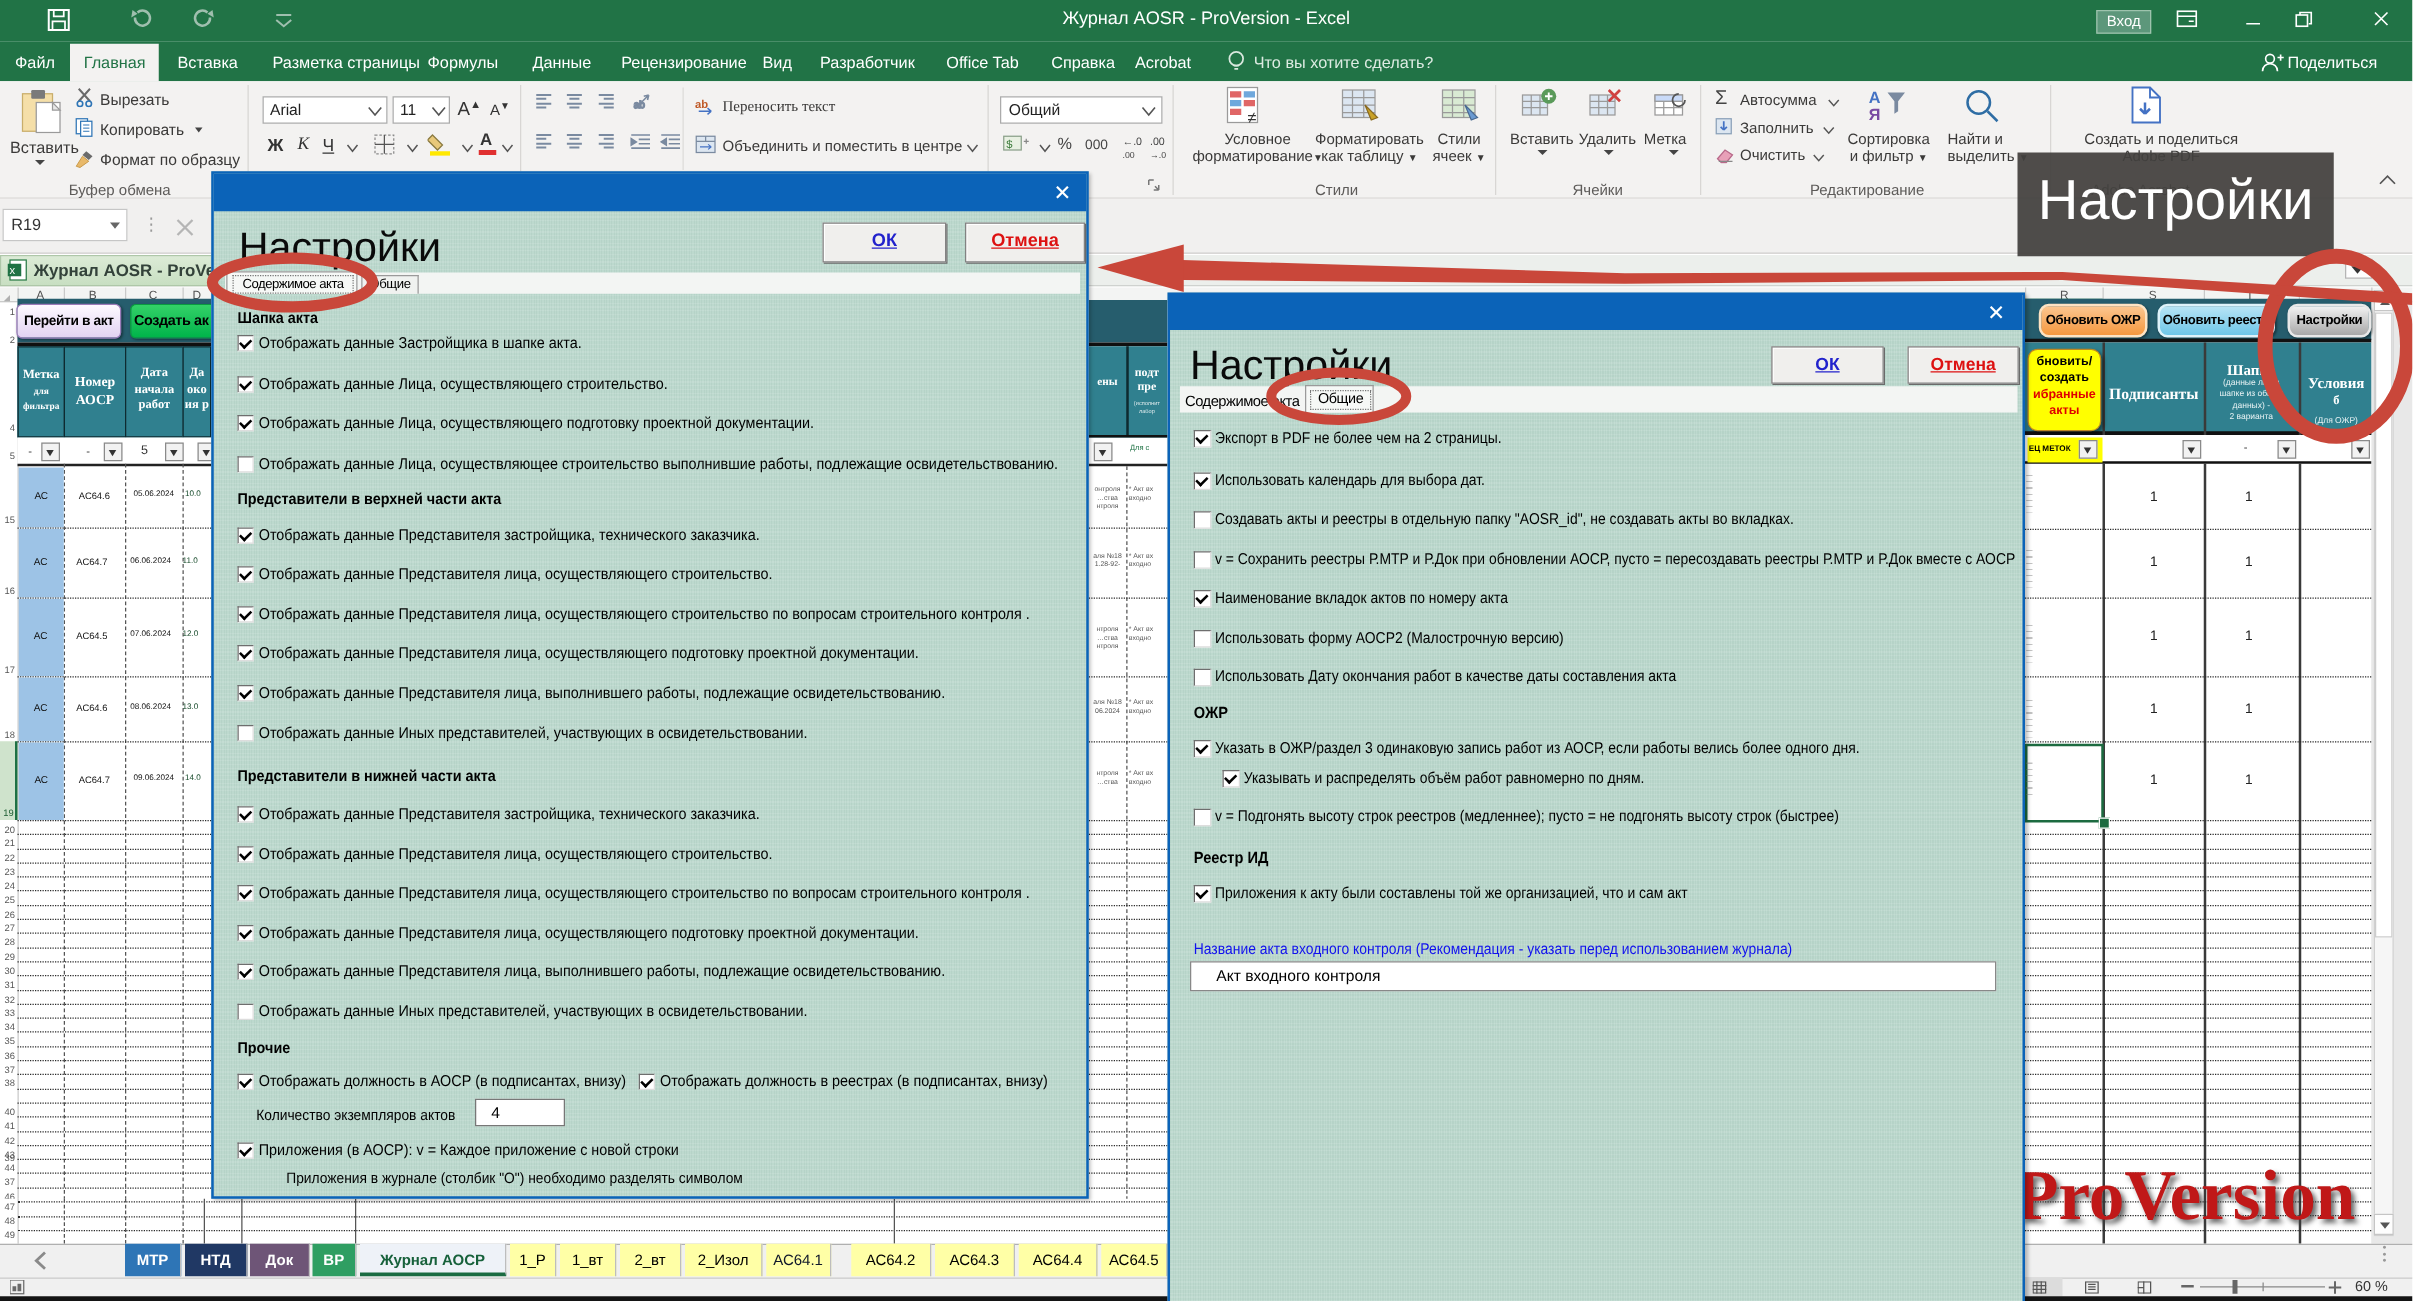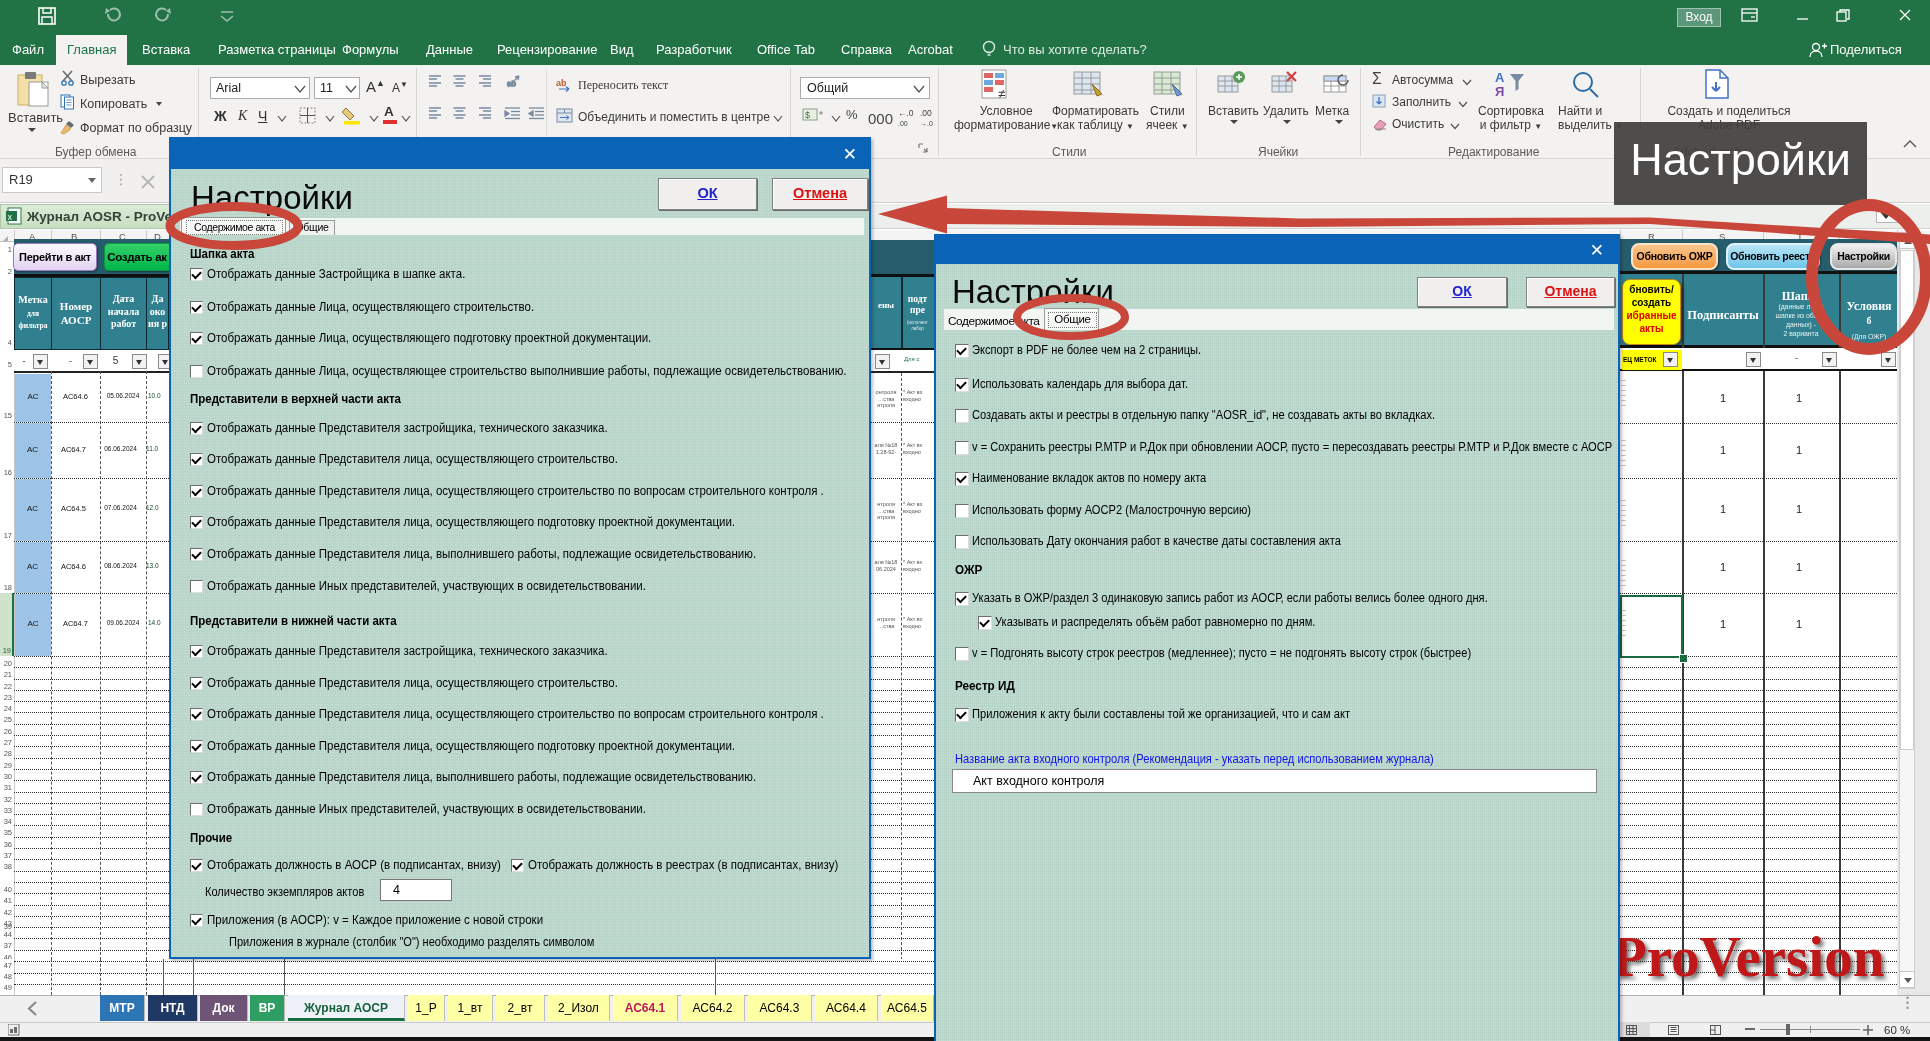--- a/index.html
+++ b/index.html
@@ -44,20 +44,21 @@
  </g>
  <g stroke="#9fbfae" stroke-width="2" fill="none">
   <path d="M72 8 a6 6 0 1 0 2 -4"></path>
   <path d="M70 2 l4 3 -5 3 z" fill="#9fbfae" stroke="none"></path>
   <path d="M132 8 a6 6 0 1 1 -2 -4"></path>
   <path d="M134 2 l-4 3 5 3 z" fill="#9fbfae" stroke="none"></path>
   <path d="M185 6 h12 M185 10 l6 5 6 -5" stroke-width="1.6"></path>
  </g>
 </svg>
 </div>
+<div class="abs" style="left:0;top:7px;width:1930px;text-align:center;color:#fff;font-size:14.5px;">Журнал AOSR - ProVersion  -  Excel</div>
 <div class="abs" style="left:1677px;top:8px;width:42px;height:17px;background:#5d977b;border:1px solid #9dc3ad;color:#fff;font-size:12px;text-align:center;line-height:17px;">Вход</div>
 <svg class="abs" style="left:1740px;top:7px" width="190" height="20">
  <g stroke="#fff" stroke-width="1.3" fill="none">
   <rect x="2" y="2" width="15" height="12"></rect>
         <line x1="2" y1="6" x2="17" y2="6"></line>
         <line x1="11" y1="10" x2="15" y2="10"></line>
   <line x1="57" y1="12" x2="68" y2="12"></line>
   <rect x="97" y="5" width="9" height="9"></rect>
         <path d="M100 5 v-2 h9 v9 h-2"></path>
   <path d="M160 3 l10 10 M170 3 l-10 10"></path>
@@ -281,21 +282,21 @@
         <g>
           <rect x="1" y="3" width="14" height="11" fill="#e8f0e2" stroke="#8aa08a"></rect>
           <text x="3" y="12" font-size="9" fill="#3a7a3a">$</text>
           <path d="M17 7 l4 0 M19 5 v4" stroke="#888" stroke-width="1"></path>
         </g>
       </svg>
       <svg class="abs" style="left:830px;top:114px" width="12" height="10">
         <path d="M2 2 l4 5 4-5" fill="none" stroke="#555" stroke-width="1.2"></path>
       </svg>
       <div class="abs" style="left:846px;top:107px;font-size:13px;color:#444;">%</div>
-      <div class="abs" style="left:868px;top:110px;font-size:15px;color:#444;">000</div>
+      <div class="abs" style="left:868px;top:110px;font-size:11px;color:#444;">000</div>
       <div class="abs" style="left:898px;top:108px;font-size:8.5px;color:#444;">←.0<br><span style="font-size:7px">.00</span></div>
       <div class="abs" style="left:920px;top:108px;font-size:8.5px;color:#444;">.00<br><span style="font-size:7px">→.0</span></div>
       <div class="abs" style="left:938px;top:68px;width:1px;height:88px;background:#d8d6d4;"></div>
       <svg class="abs" style="left:980px;top:68px" width="36" height="34">
         <g>
           <rect x="2" y="2" width="24" height="28" fill="#fff" stroke="#9a9a9a"></rect>
           <rect x="4" y="5" width="9" height="5" fill="#e06666"></rect>
           <rect x="4" y="12" width="9" height="5" fill="#6fa8dc"></rect>
           <rect x="4" y="19" width="9" height="5" fill="#e06666"></rect>
           <rect x="15" y="5" width="9" height="5" fill="#6fa8dc"></rect>
@@ -749,21 +750,21 @@
       </svg>
       <div class="stab" style="left:100px;width:45px;background:#2e75b6;color:#fff;font-weight:bold;">МТР</div>
       <div class="stab" style="left:148px;width:50px;background:#203864;color:#fff;font-weight:bold;">НТД</div>
       <div class="stab" style="left:200px;width:48px;background:#6e5577;color:#fff;font-weight:bold;">Док</div>
       <div class="stab" style="left:250px;width:35px;background:#2f9e62;color:#fff;font-weight:bold;">ВР</div>
       <div class="stab" style="left:288px;width:117px;background:#eef2f8;color:#17613b;font-weight:bold;border-bottom:3px solid #1a6b42;font-size:12px;">Журнал АОСР</div>
       <div class="stab" style="left:408px;width:37px;background:#ffffa6;color:#000;font-weight:normal;">1_Р</div>
       <div class="stab" style="left:448px;width:45px;background:#ffffa6;color:#000;font-weight:normal;">1_вт</div>
       <div class="stab" style="left:496px;width:49px;background:#ffffa6;color:#000;font-weight:normal;">2_вт</div>
       <div class="stab" style="left:548px;width:62px;background:#ffffa6;color:#000;font-weight:normal;">2_Изол</div>
-      <div class="stab" style="left:613px;width:65px;background:#ffffa6;color:#be185d;font-weight:bold;">АС64.1</div>
+      <div class="stab" style="left:613px;width:52px;background:#ffffa6;color:#0f172a;font-weight:normal;">АС64.1</div>
       <div class="stab" style="left:681px;width:64px;background:#ffffa6;color:#000;font-weight:normal;">АС64.2</div>
       <div class="stab" style="left:748px;width:64px;background:#ffffa6;color:#000;font-weight:normal;">АС64.3</div>
       <div class="stab" style="left:815px;width:63px;background:#ffffa6;color:#000;font-weight:normal;">АС64.4</div>
       <div class="stab" style="left:881px;width:53px;background:#ffffa6;color:#000;font-weight:normal;">АС64.5</div>
     </div>
 
 <div class="abs" style="left:0;top:1022px;width:1930px;height:15px;background:#f0f0f0;border-top:1px solid #c9c9c9;box-sizing:border-box;"></div>
 <div id="statusbar">
       <svg class="abs" style="left:8px;top:1024px" width="16" height="12">
         <rect x="0" y="0" width="11" height="11" fill="none" stroke="#6a6a6a"></rect>

